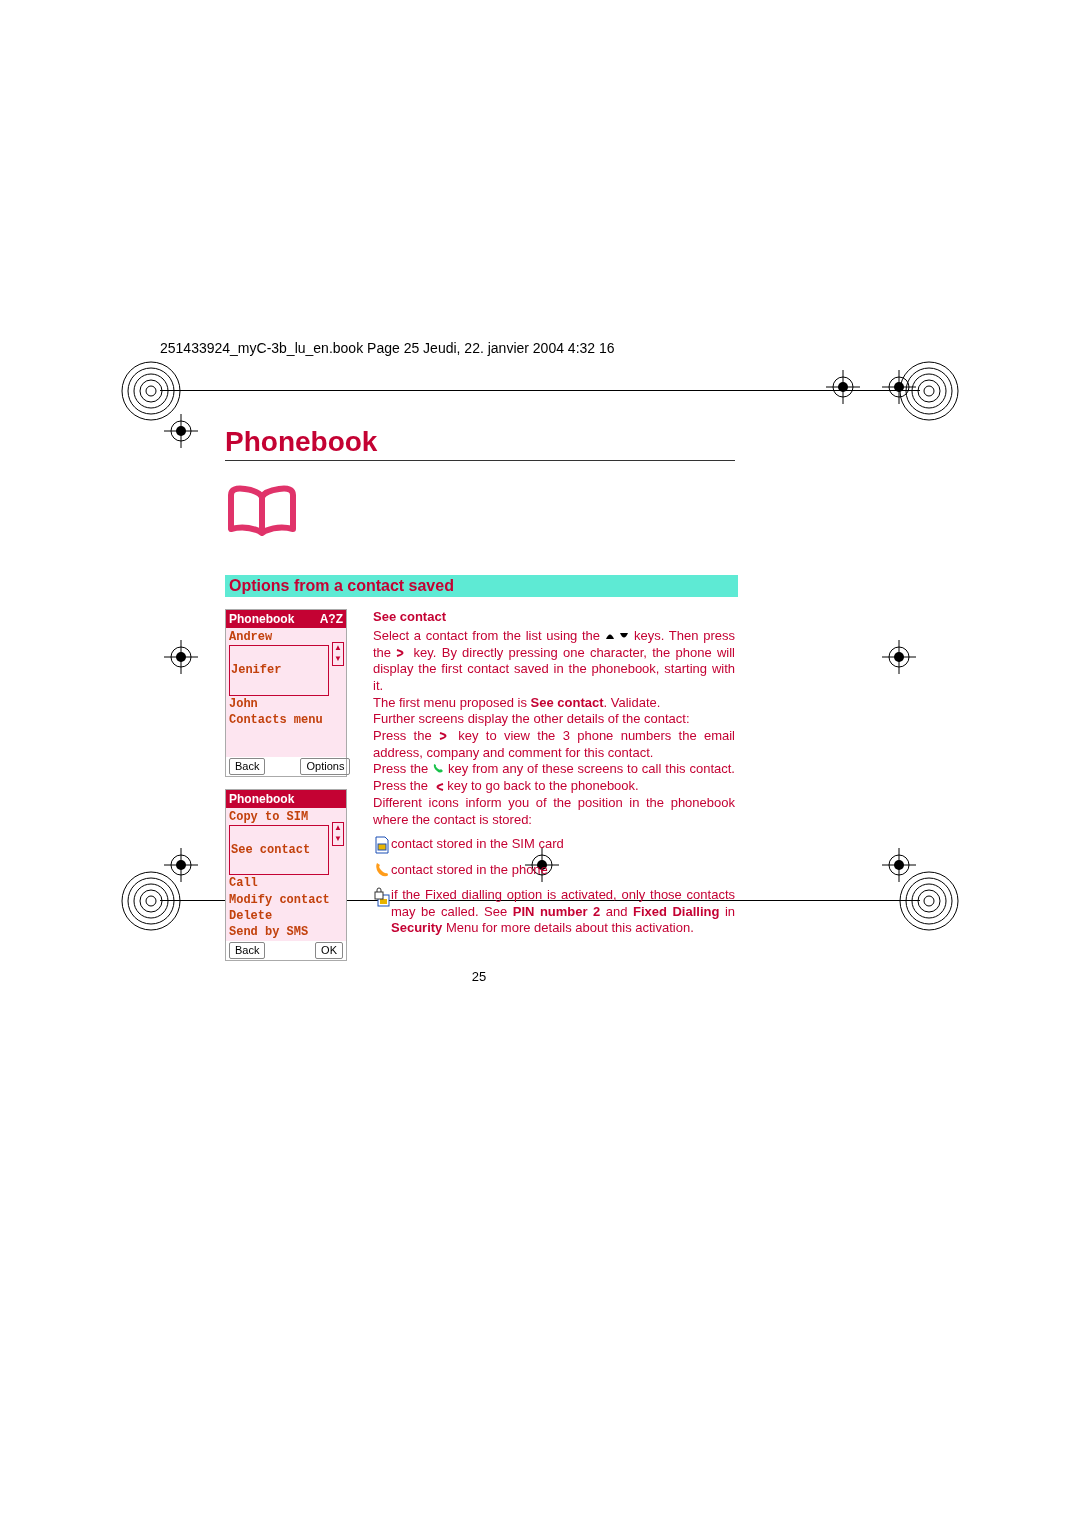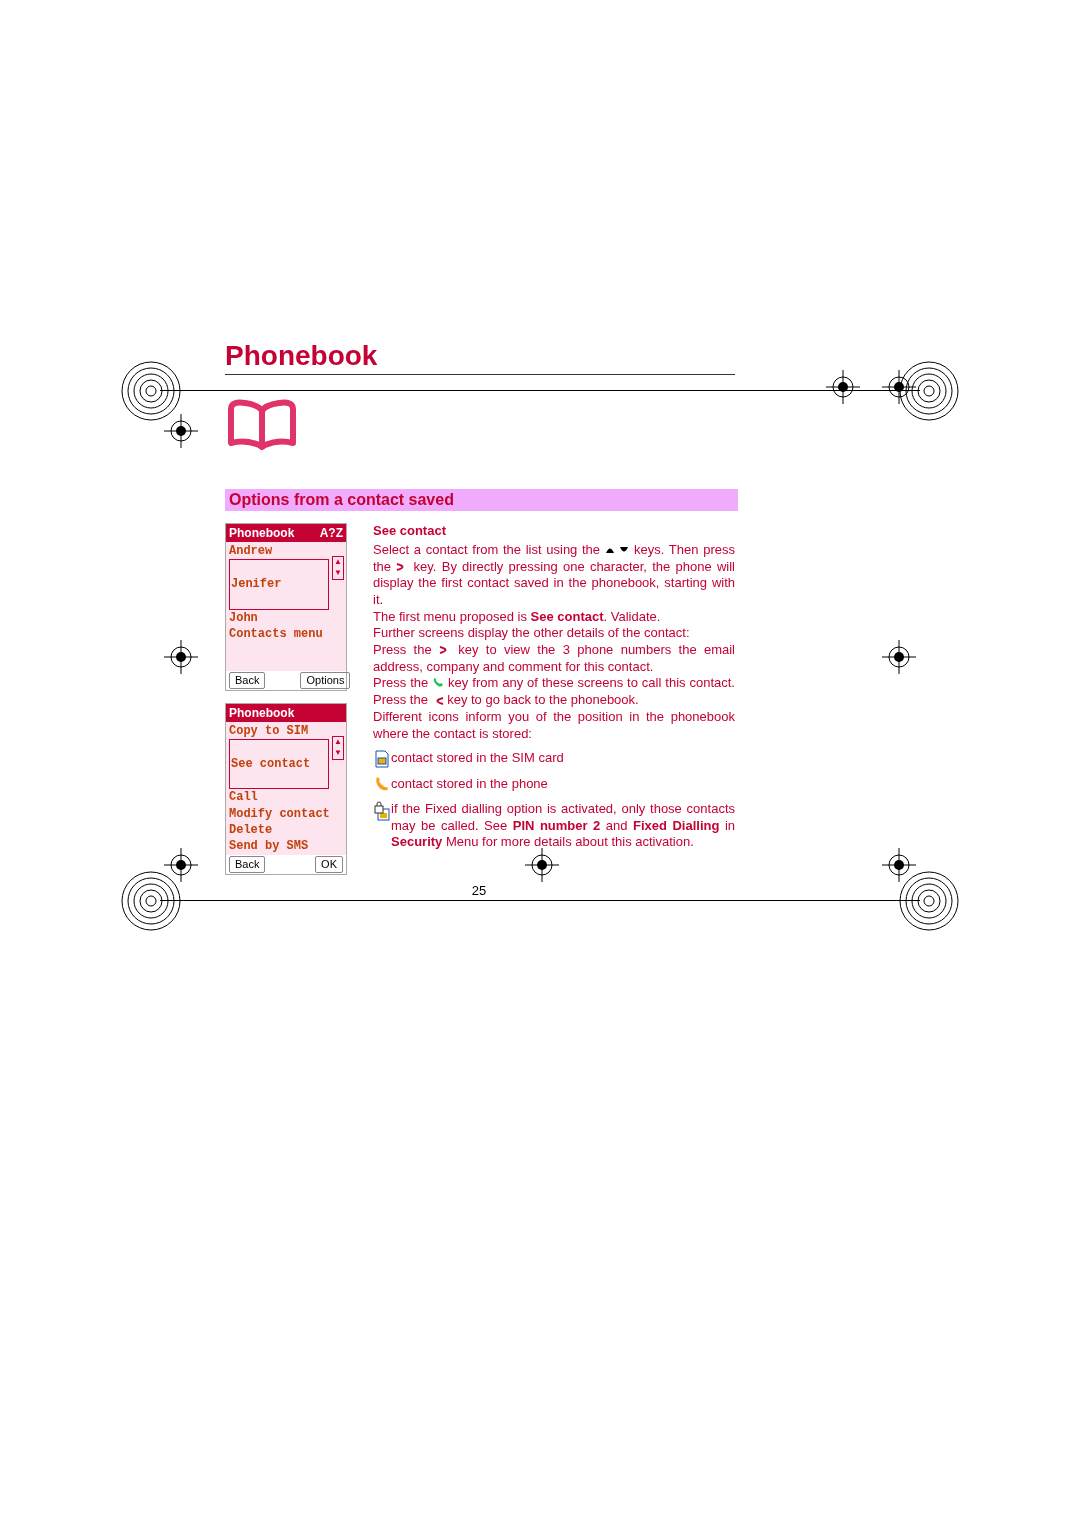--- a/index.html
+++ b/index.html
@@ -36,21 +36,21 @@
   .chapter-title {
     color:#c40233;
     font-size: 28px;
     font-weight: bold;
     border-bottom: 1px solid #333;
     padding-bottom: 2px;
     margin-bottom: 20px;
   }
   .chapter-icon svg { width:74px; height:60px; }
   .section-title {
-    background:#f0abfc;
+    background:#5eead4;
     color:#c40233;
     font-weight:bold;
     font-size:16px;
     padding:2px 4px;
     margin-top: 30px;
     margin-bottom: 12px;
     width: 505px;
   }
   .two-col { display:flex; gap:18px; }
   .left-col { width:130px; display:flex; flex-direction:column; gap:12px; }
@@ -208,20 +208,21 @@
     <svg viewBox="0 0 34 34">
         <circle cx="17" cy="17" r="10" fill="none" stroke="#000"></circle>
         <line x1="0" y1="17" x2="34" y2="17" stroke="#000"></line>
         <line x1="17" y1="0" x2="17" y2="34" stroke="#000"></line>
         <circle cx="17" cy="17" r="5" fill="#000"></circle>
       </svg>
   </div>
 </div>
 
 <div class="page-wrap">
+  <div class="header-meta">251433924_myC-3b_lu_en.book  Page 25  Jeudi, 22. janvier 2004  4:32 16</div>
 
   <div style="padding-left:65px; width:510px;">
     <div class="chapter-title">Phonebook</div>
 
     <div class="chapter-icon">
       <svg viewBox="0 0 74 60">
         <path d="M6 14 Q6 6 20 8 Q34 10 37 16 Q40 10 54 8 Q68 6 68 14 L68 48 Q54 44 40 50 L37 52 L34 50 Q20 44 6 48 Z" fill="none" stroke="#e0336a" stroke-width="6" stroke-linejoin="round"></path>
         <line x1="37" y1="16" x2="37" y2="52" stroke="#e0336a" stroke-width="6"></line>
       </svg>
     </div>

